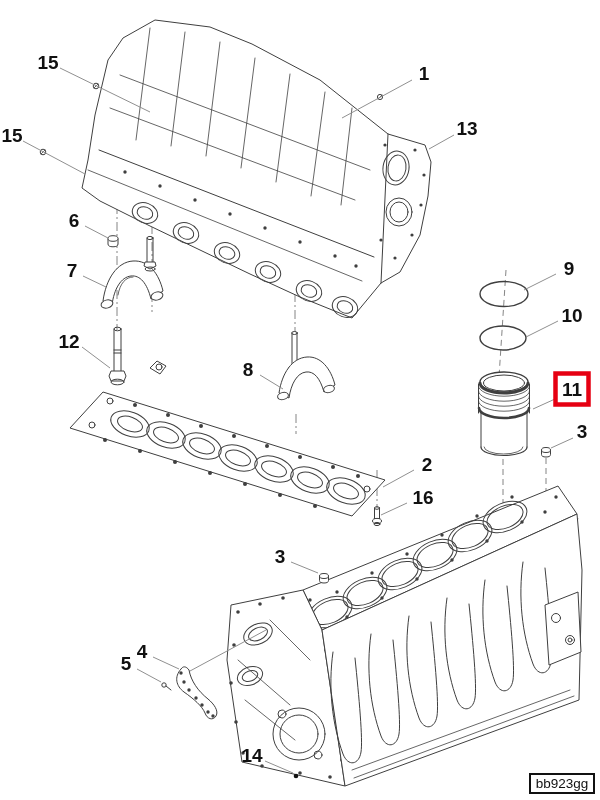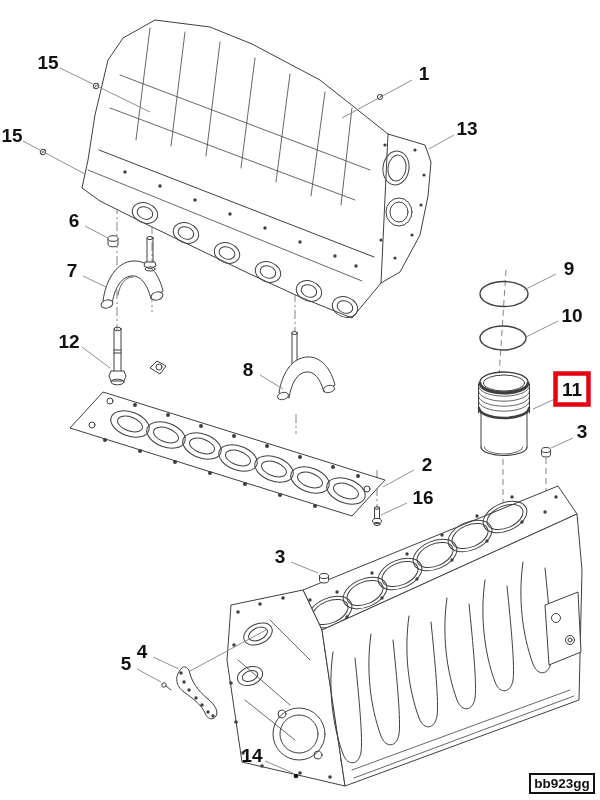--- a/index.html
+++ b/index.html
@@ -9,21 +9,21 @@
   .art{stroke:#3f3f3f;fill:none;stroke-width:1;stroke-linejoin:round;stroke-linecap:round;}
   .artf{stroke:#3f3f3f;fill:#ffffff;stroke-width:1;stroke-linejoin:round;}
   .thin{stroke-width:0.8;}
   .dot{fill:#3f3f3f;stroke:none;}
   .cl{stroke:#777;fill:none;stroke-width:0.9;stroke-dasharray:9 3 2 3;}
   .dash{stroke:#777;fill:none;stroke-width:0.9;stroke-dasharray:6 4;}
   .leader{stroke:#909090;stroke-width:1;fill:none;}
   .callout-text{font-family:"Liberation Sans",sans-serif;font-size:19px;font-weight:700;fill:#111;}
   #part-code-box{position:absolute;left:529px;top:773px;width:62px;height:17px;
       border:2px solid #111;background:#fff;display:flex;align-items:center;justify-content:center;
-      font-size:13.5px;font-weight:700;color:#111;}
+      font-size:13.5px;font-weight:400;color:#111;}
 </style>
 </head>
 <body>
 
 <div class="stage">
 <svg width="600" height="800" viewBox="0 0 600 800">
 
   <g>
     <line class="cl" x1="117" y1="205" x2="117" y2="330"></line>
     <line class="cl" x1="152" y1="208" x2="152" y2="312"></line>

